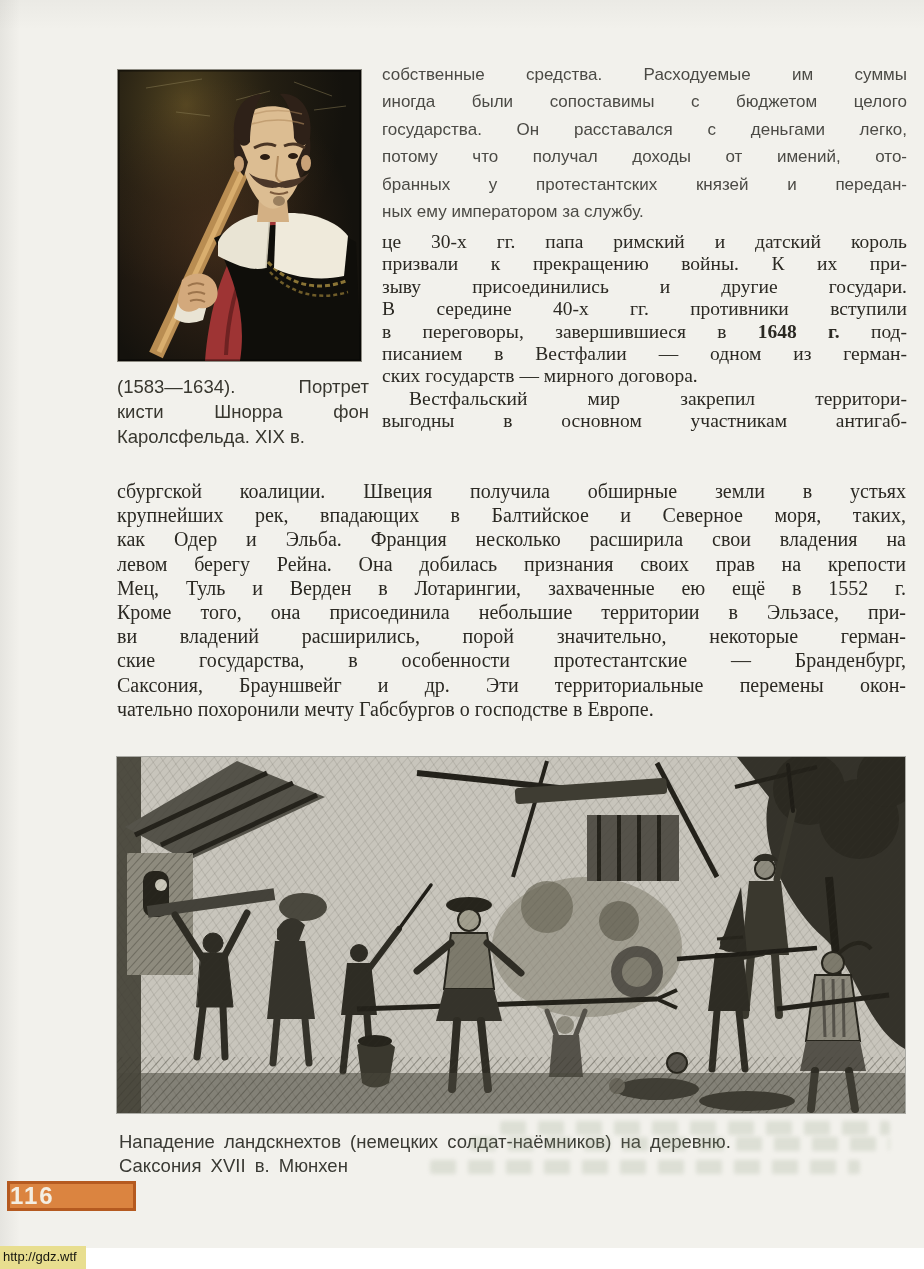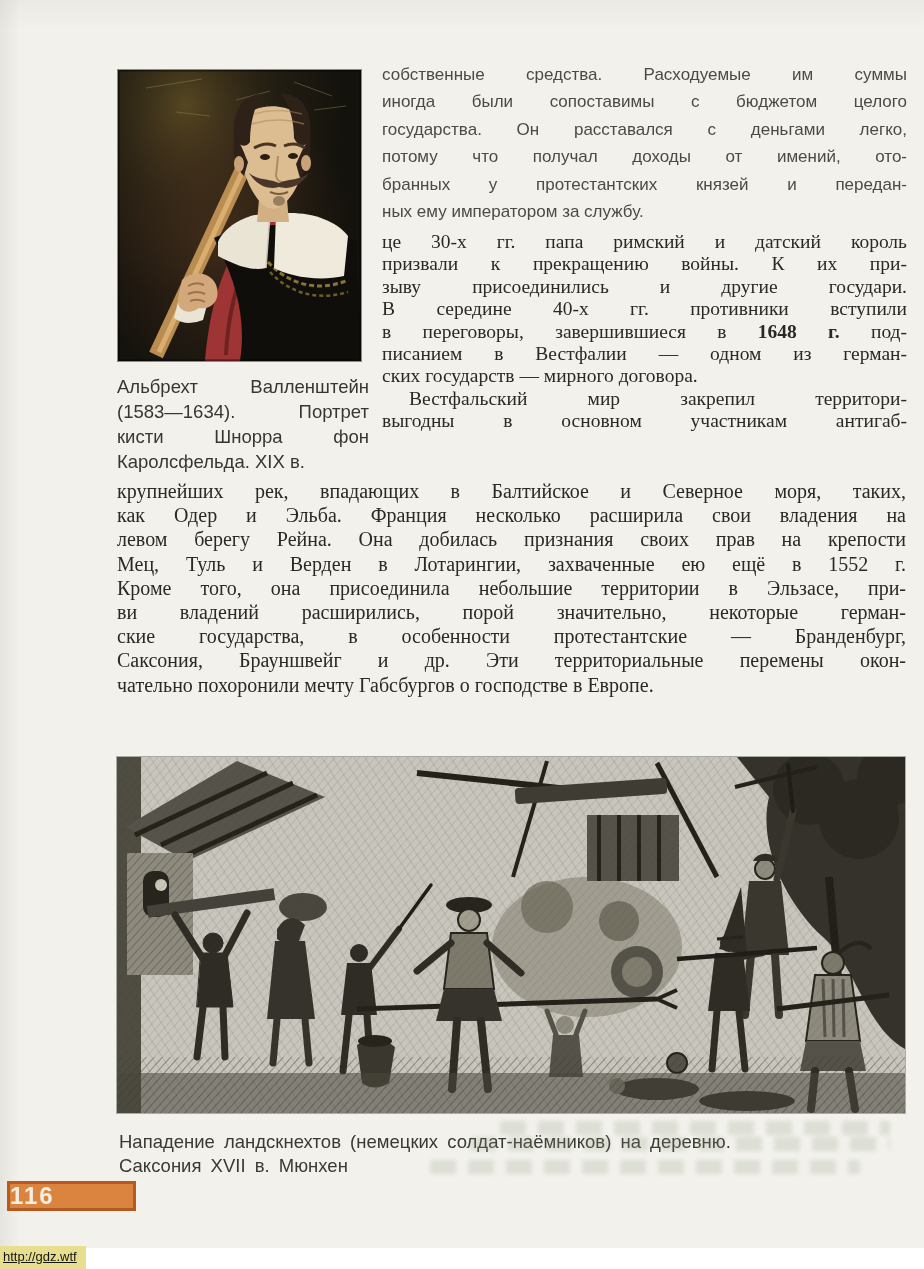--- a/index.html
+++ b/index.html
@@ -82,21 +82,21 @@
   }
   .page-plate span{
     display:block;text-align:left;
     font-weight:bold;font-size:24px;line-height:24px;letter-spacing:2px;color:#f3eee2;
   }
 
   
   .watermark{
     position:absolute;left:0;top:1246px;
     background:#e8de8f;color:#15150f;
-    font-size:13px;line-height:16px;padding:3px 9px 4px 3px;text-decoration:underline;
+    font-size:13px;line-height:16px;padding:3px 9px 4px 3px;
   }
 </style>
 </head>
 <body>
 
 <div class="canvas">
   <div class="scan">
 
     <div class="portrait">
       <svg viewBox="0 0 243 291" preserveAspectRatio="none">
@@ -158,21 +158,20 @@
         <ellipse cx="161" cy="131" rx="6" ry="5" fill="#6e553c" opacity="0.6"></ellipse>
 
         <path d="M60,232 q16,-7 29,3 l-4,15 q-17,7 -29,-2 Z" fill="#e9e4d4"></path>
         <path d="M64,210 C78,198 96,204 99,218 C102,231 93,240 81,238 C70,246 58,240 60,228 Z" fill="#d3a97c"></path>
         <path d="M70,216 q8,-5 16,-1 M70,224 q9,-4 17,0 M72,231 q8,-3 15,1" stroke="#9c744c" stroke-width="2" fill="none"></path>
         <rect x="0.8" y="0.8" width="241.4" height="289.4" fill="none" stroke="#000000" stroke-opacity="0.45" stroke-width="1.6"></rect>
       </svg>
     </div>
 
     <div class="portrait-caption">
-        <div class="tl">Альбрехт Валленштейн</div>
         <div class="tl"><span>(1583—1634). </span><span class="i">Портрет</span></div>
         <div class="tl"><span class="i">кисти Шнорра фон</span></div>
         <div class="tl end"><span class="i">Каролсфельда. XIX в.</span></div>
       </div>
 
     <div class="intro">
         <div class="tl">собственные средства. Расходуемые им суммы</div>
         <div class="tl">иногда были сопоставимы с бюджетом целого</div>
         <div class="tl">государства. Он расставался с деньгами легко,</div>
         <div class="tl">потому что получал доходы от имений, ото-</div>
@@ -186,20 +185,21 @@
         <div class="tl">зыву присоединились и другие государи.</div>
         <div class="tl">В середине 40-х гг. противники вступили</div>
         <div class="tl"><span>в переговоры, завершившиеся в </span><span class="b">1648 г.</span><span> под-</span></div>
         <div class="tl">писанием в Вестфалии — одном из герман-</div>
         <div class="tl end">ских государств — мирного договора.</div>
         <div class="tl ind">Вестфальский мир закрепил территори-</div>
         <div class="tl">выгодны в основном участникам антигаб-</div>
       </div>
 
     <div class="body-block">
+        <div class="tl">сбургской коалиции. Швеция получила обширные земли в устьях</div>
         <div class="tl">крупнейших рек, впадающих в Балтийское и Северное моря, таких,</div>
         <div class="tl">как Одер и Эльба. Франция несколько расширила свои владения на</div>
         <div class="tl">левом берегу Рейна. Она добилась признания своих прав на крепости</div>
         <div class="tl">Мец, Туль и Верден в Лотарингии, захваченные ею ещё в 1552 г.</div>
         <div class="tl">Кроме того, она присоединила небольшие территории в Эльзасе, при-</div>
         <div class="tl">ви владений расширились, порой значительно, некоторые герман-</div>
         <div class="tl">ские государства, в особенности протестантские — Бранденбург,</div>
         <div class="tl">Саксония, Брауншвейг и др. Эти территориальные перемены окон-</div>
         <div class="tl end">чательно похоронили мечту Габсбургов о господстве в Европе.</div>
       </div>

